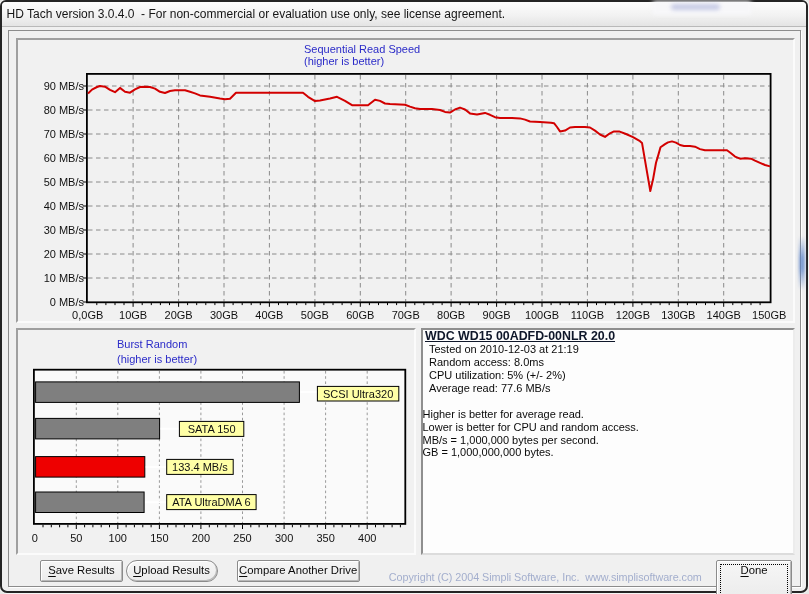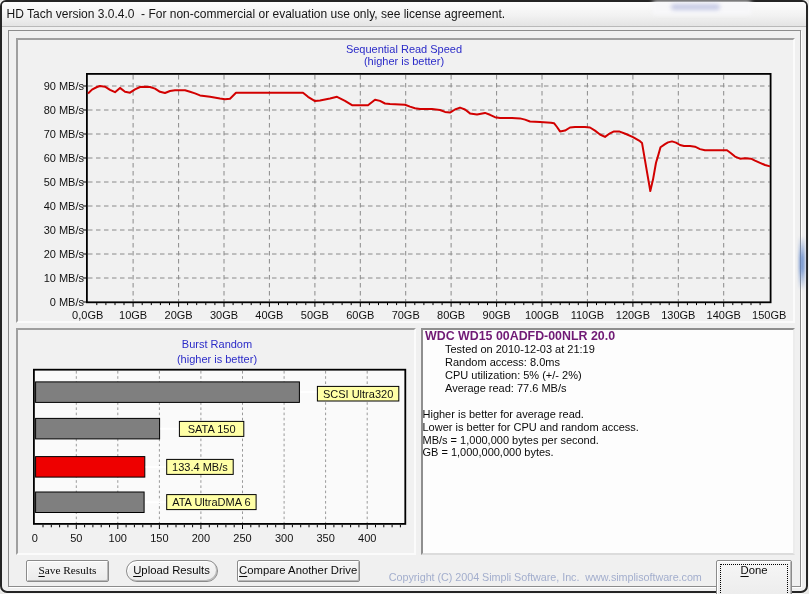--- a/index.html
+++ b/index.html
@@ -16,27 +16,27 @@
   background:#9aa2d4; border-radius:3px; filter:blur(2px); opacity:.52; }
 #edgeblue { position:absolute; left:799px; top:236px; width:6px; height:54px;
   background:linear-gradient(rgba(110,140,200,0),rgba(90,130,200,.75) 40%,rgba(90,130,200,.75) 60%,rgba(110,140,200,0)); filter:blur(1.5px); }
 #frame { position:absolute; left:7.5px; top:29.5px; width:793px; height:557px;
   border:1px solid #8c8c8c; box-shadow:1px 1px 0 #ffffff; }
 .panel { position:absolute; border:2px solid; border-color:#9f9f9f #fbfbfb #fbfbfb #9f9f9f; background:#f1f1f1; }
 #pseq  { left:15.6px; top:37.8px; width:779.4px; height:285.6px; }
 #pburst{ left:15.6px; top:328.2px; width:400px; height:226.6px; }
 #pinfo { left:421.1px; top:328.2px; width:373.9px; height:226.6px; background:#fdfdfd;
   border-color:#8f8f8f #ececec #dcdcdc #8f8f8f; }
-.bt { position:absolute; color:#2b2bc8; font-size:11px; text-align:center; white-space:nowrap; }
+.bt { position:absolute; color:#2b2bc8; font-size:11px; white-space:nowrap; }
 svg.ov { position:absolute; left:0; top:0; }
 text { font-family:"Liberation Sans", sans-serif; }
 .al { font-size:11px; fill:#111111; }
 #info { position:absolute; left:421px; top:330.3px; width:370px; font-size:11px; line-height:12.9px; color:#0a0a0a; }
-#info .hd { color:#701a75; font-weight:bold; font-size:12.4px; margin-left:4px; }
-#info .in { margin-left:24px; }
+#info .hd { color:#0f172a; font-weight:bold; font-size:12.4px; margin-left:4px;text-decoration:underline; }
+#info .in { margin-left:8px; }
 #info .lo { margin-left:1.5px; }
 .btn { position:absolute; height:22.7px; background:linear-gradient(#f6f6f6,#ebebeb);
   border:1px solid #8b8b8b; border-radius:2px;
   box-shadow:inset 1px 1px 0 #ffffff, inset -1px -1px 0 #b9b9b9;
   font-size:11.3px; color:#0a0a0a; text-align:center; line-height:19.5px; white-space:nowrap; }
 #copy { position:absolute; left:388.8px; top:563px; font-size:10.8px; letter-spacing:-0.05px; color:#a3aecd;margin-top:8px; }
 #done { left:716px; top:559.5px; width:76px; height:41px; }
 #done .foc { position:absolute; left:3px; top:3px; right:3px; bottom:3px; border:1px dotted #000; border-radius:1px; }
 u { text-decoration-thickness:1px; text-underline-offset:1.5px; }
 </style></head><body>
@@ -287,17 +287,17 @@
     <div class="in">Tested on 2010-12-03 at 21:19</div>
     <div class="in">Random access: 8.0ms</div>
     <div class="in">CPU utilization: 5% (+/- 2%)</div>
     <div class="in">Average read: 77.6 MB/s</div>
     <div style="height:12.9px"></div>
     <div class="lo">Higher is better for average read.</div>
     <div class="lo">Lower is better for CPU and random access.</div>
     <div class="lo">MB/s = 1,000,000 bytes per second.</div>
     <div class="lo">GB = 1,000,000,000 bytes.</div>
   </div>
-  <div class="btn" style="left:26px;top:559.8px;width:83px;font-family:Liberation Serif, serif;"><u>S</u>ave Results</div>
+  <div class="btn" style="left:40px;top:559.8px;width:83px;"><u>S</u>ave Results</div>
   <div class="btn" style="left:125.5px;top:559.8px;width:92px;border-radius:11px;"><u>U</u>pload Results</div>
   <div class="btn" style="left:236.5px;top:559.8px;width:123.3px;"><u>C</u>ompare Another Drive</div>
   <div id="copy">Copyright (C) 2004 Simpli Software, Inc.&nbsp; www.simplisoftware.com</div>
   <div class="btn" id="done"><div class="foc"></div><u>D</u>one</div>
 
 </body></html>

